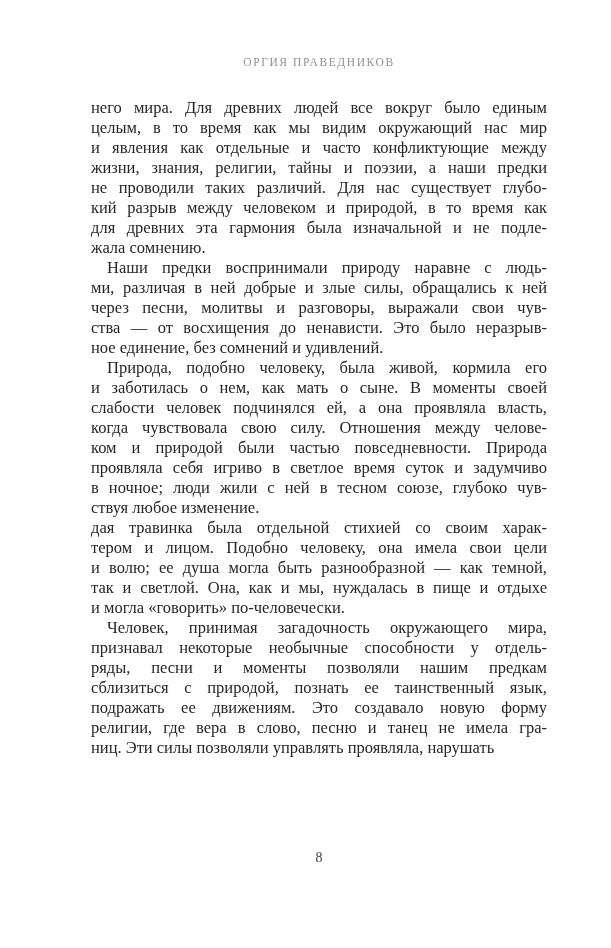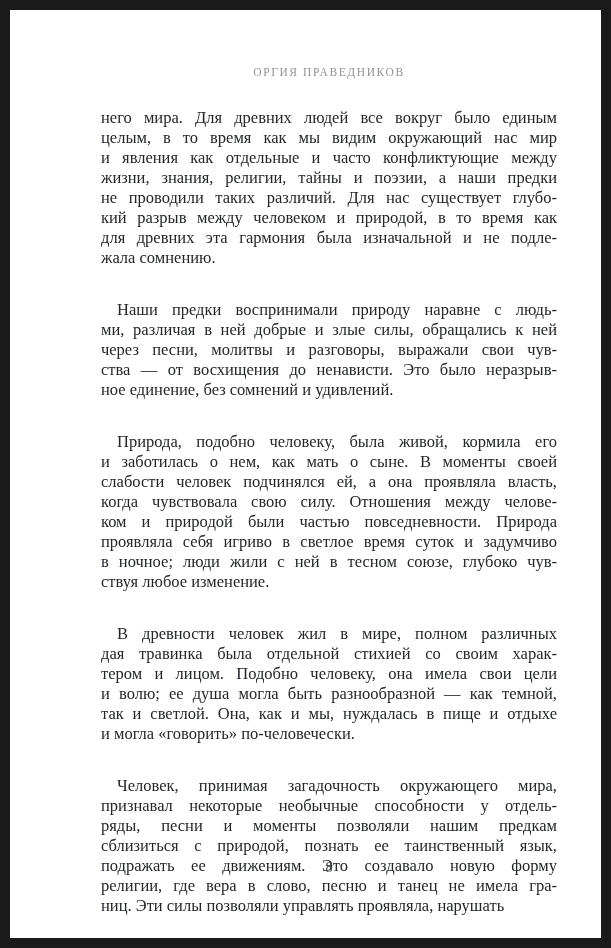--- a/index.html
+++ b/index.html
@@ -5,21 +5,21 @@
   html, body {
     margin: 0;
     padding: 0;
     background: #1a1a1a;
   }
   .frame {
     width: 611px;
     height: 948px;
     box-sizing: border-box;
     background: var(--frame-color, #1a1a1a);
-    padding: 10px;
+    padding: 0;
   }
   .page {
     position: relative;
     width: 100%;
     height: 100%;
     background: var(--paper-color, #ffffff);
     font-family: "Liberation Serif", "DejaVu Serif", serif;
   }
   .running-header {
     position: absolute;
@@ -44,21 +44,20 @@
   .para { margin: 0; padding: 0; }
   .line {
     text-align: justify;
     text-align-last: justify;
   }
   .line.last {
     text-align-last: left;
   }
   .line.indent {
     text-indent: 16px;
-    margin-top: 32px;
   }
   .page-number {
     position: absolute;
     top: 849px;
     left: 91px;
     width: 456px;
     text-align: center;
     font-size: 14px;
     line-height: 18px;
     color: var(--pagenum-color, #3f4145);
@@ -92,21 +91,20 @@
           <div class="line indent">Природа, подобно человеку, была живой, кормила его</div>
           <div class="line">и заботилась о нем, как мать о сыне. В моменты своей</div>
           <div class="line">слабости человек подчинялся ей, а она проявляла власть,</div>
           <div class="line">когда чувствовала свою силу. Отношения между челове-</div>
           <div class="line">ком и природой были частью повседневности. Природа</div>
           <div class="line">проявляла себя игриво в светлое время суток и задумчиво</div>
           <div class="line">в ночное; люди жили с ней в тесном союзе, глубоко чув-</div>
           <div class="line last">ствуя любое изменение.</div>
         </div>
         <div class="para">
-          <div class="line indent">В древности человек жил в мире, полном различных</div>
           <div class="line">дая травинка была отдельной стихией со своим харак-</div>
           <div class="line">тером и лицом. Подобно человеку, она имела свои цели</div>
           <div class="line">и волю; ее душа могла быть разнообразной — как темной,</div>
           <div class="line">так и светлой. Она, как и мы, нуждалась в пище и отдыхе</div>
           <div class="line last">и могла «говорить» по-человечески.</div>
         </div>
         <div class="para">
           <div class="line indent">Человек, принимая загадочность окружающего мира,</div>
           <div class="line">признавал некоторые необычные способности у отдель-</div>
           <div class="line">ряды, песни и моменты позволяли нашим предкам</div>

